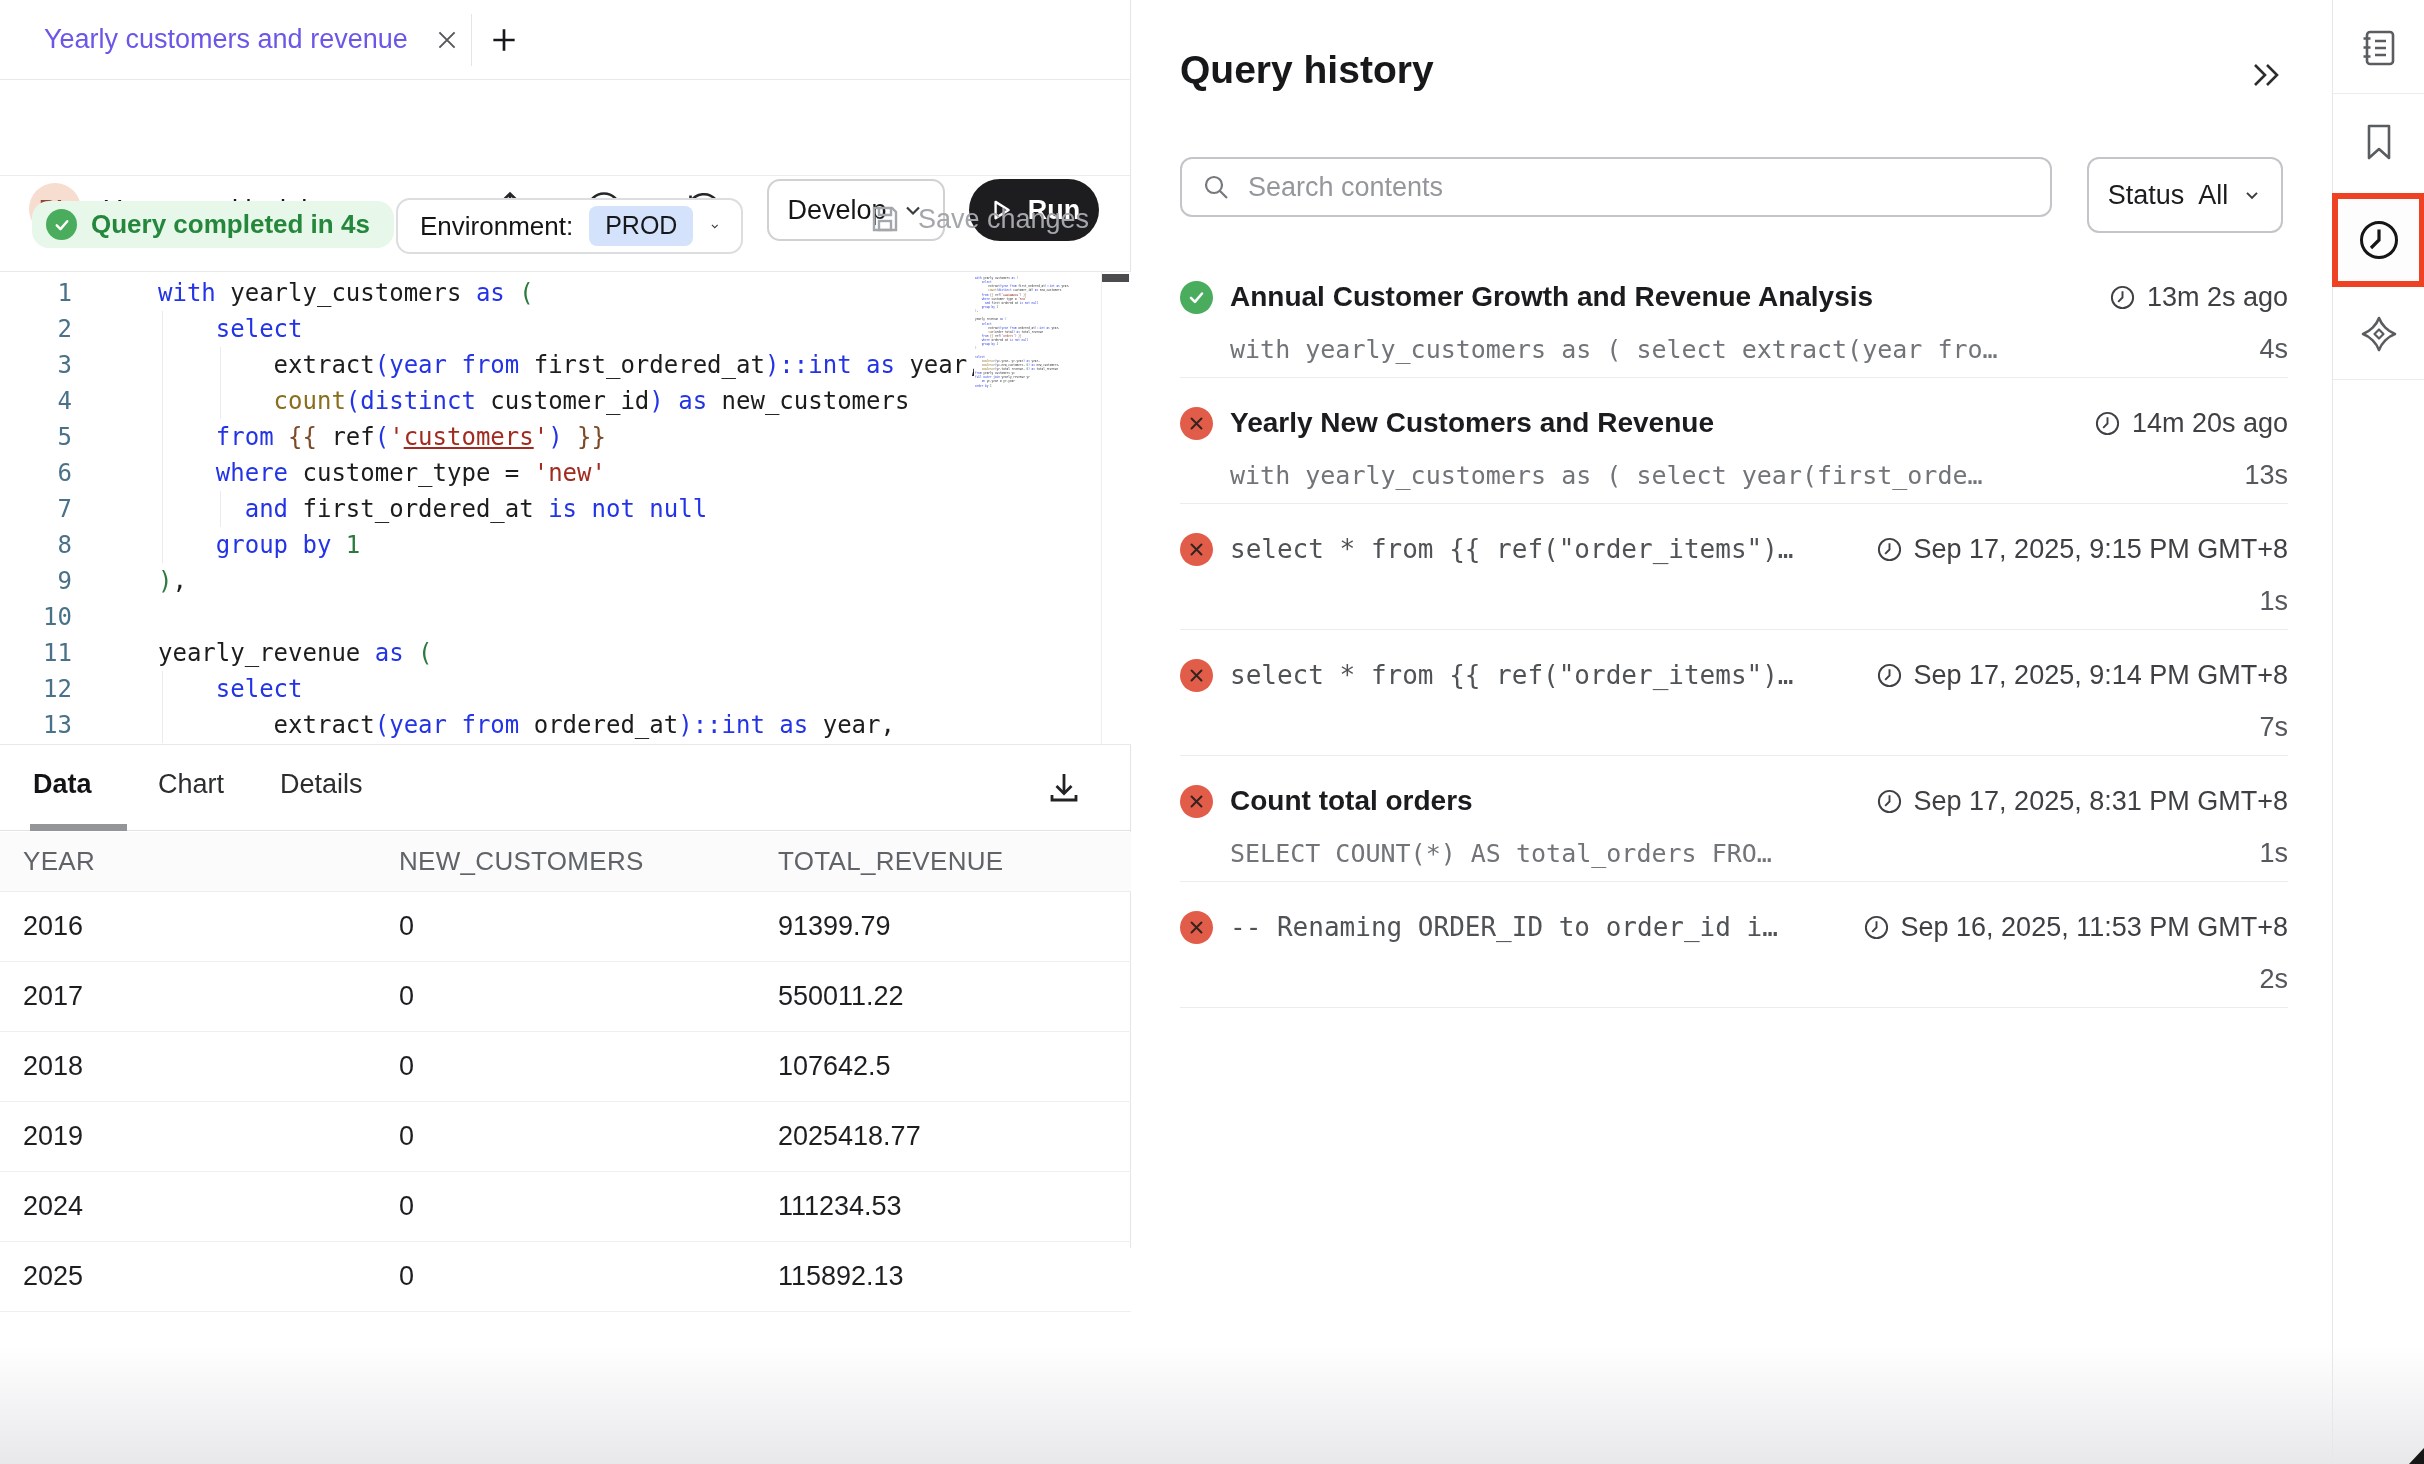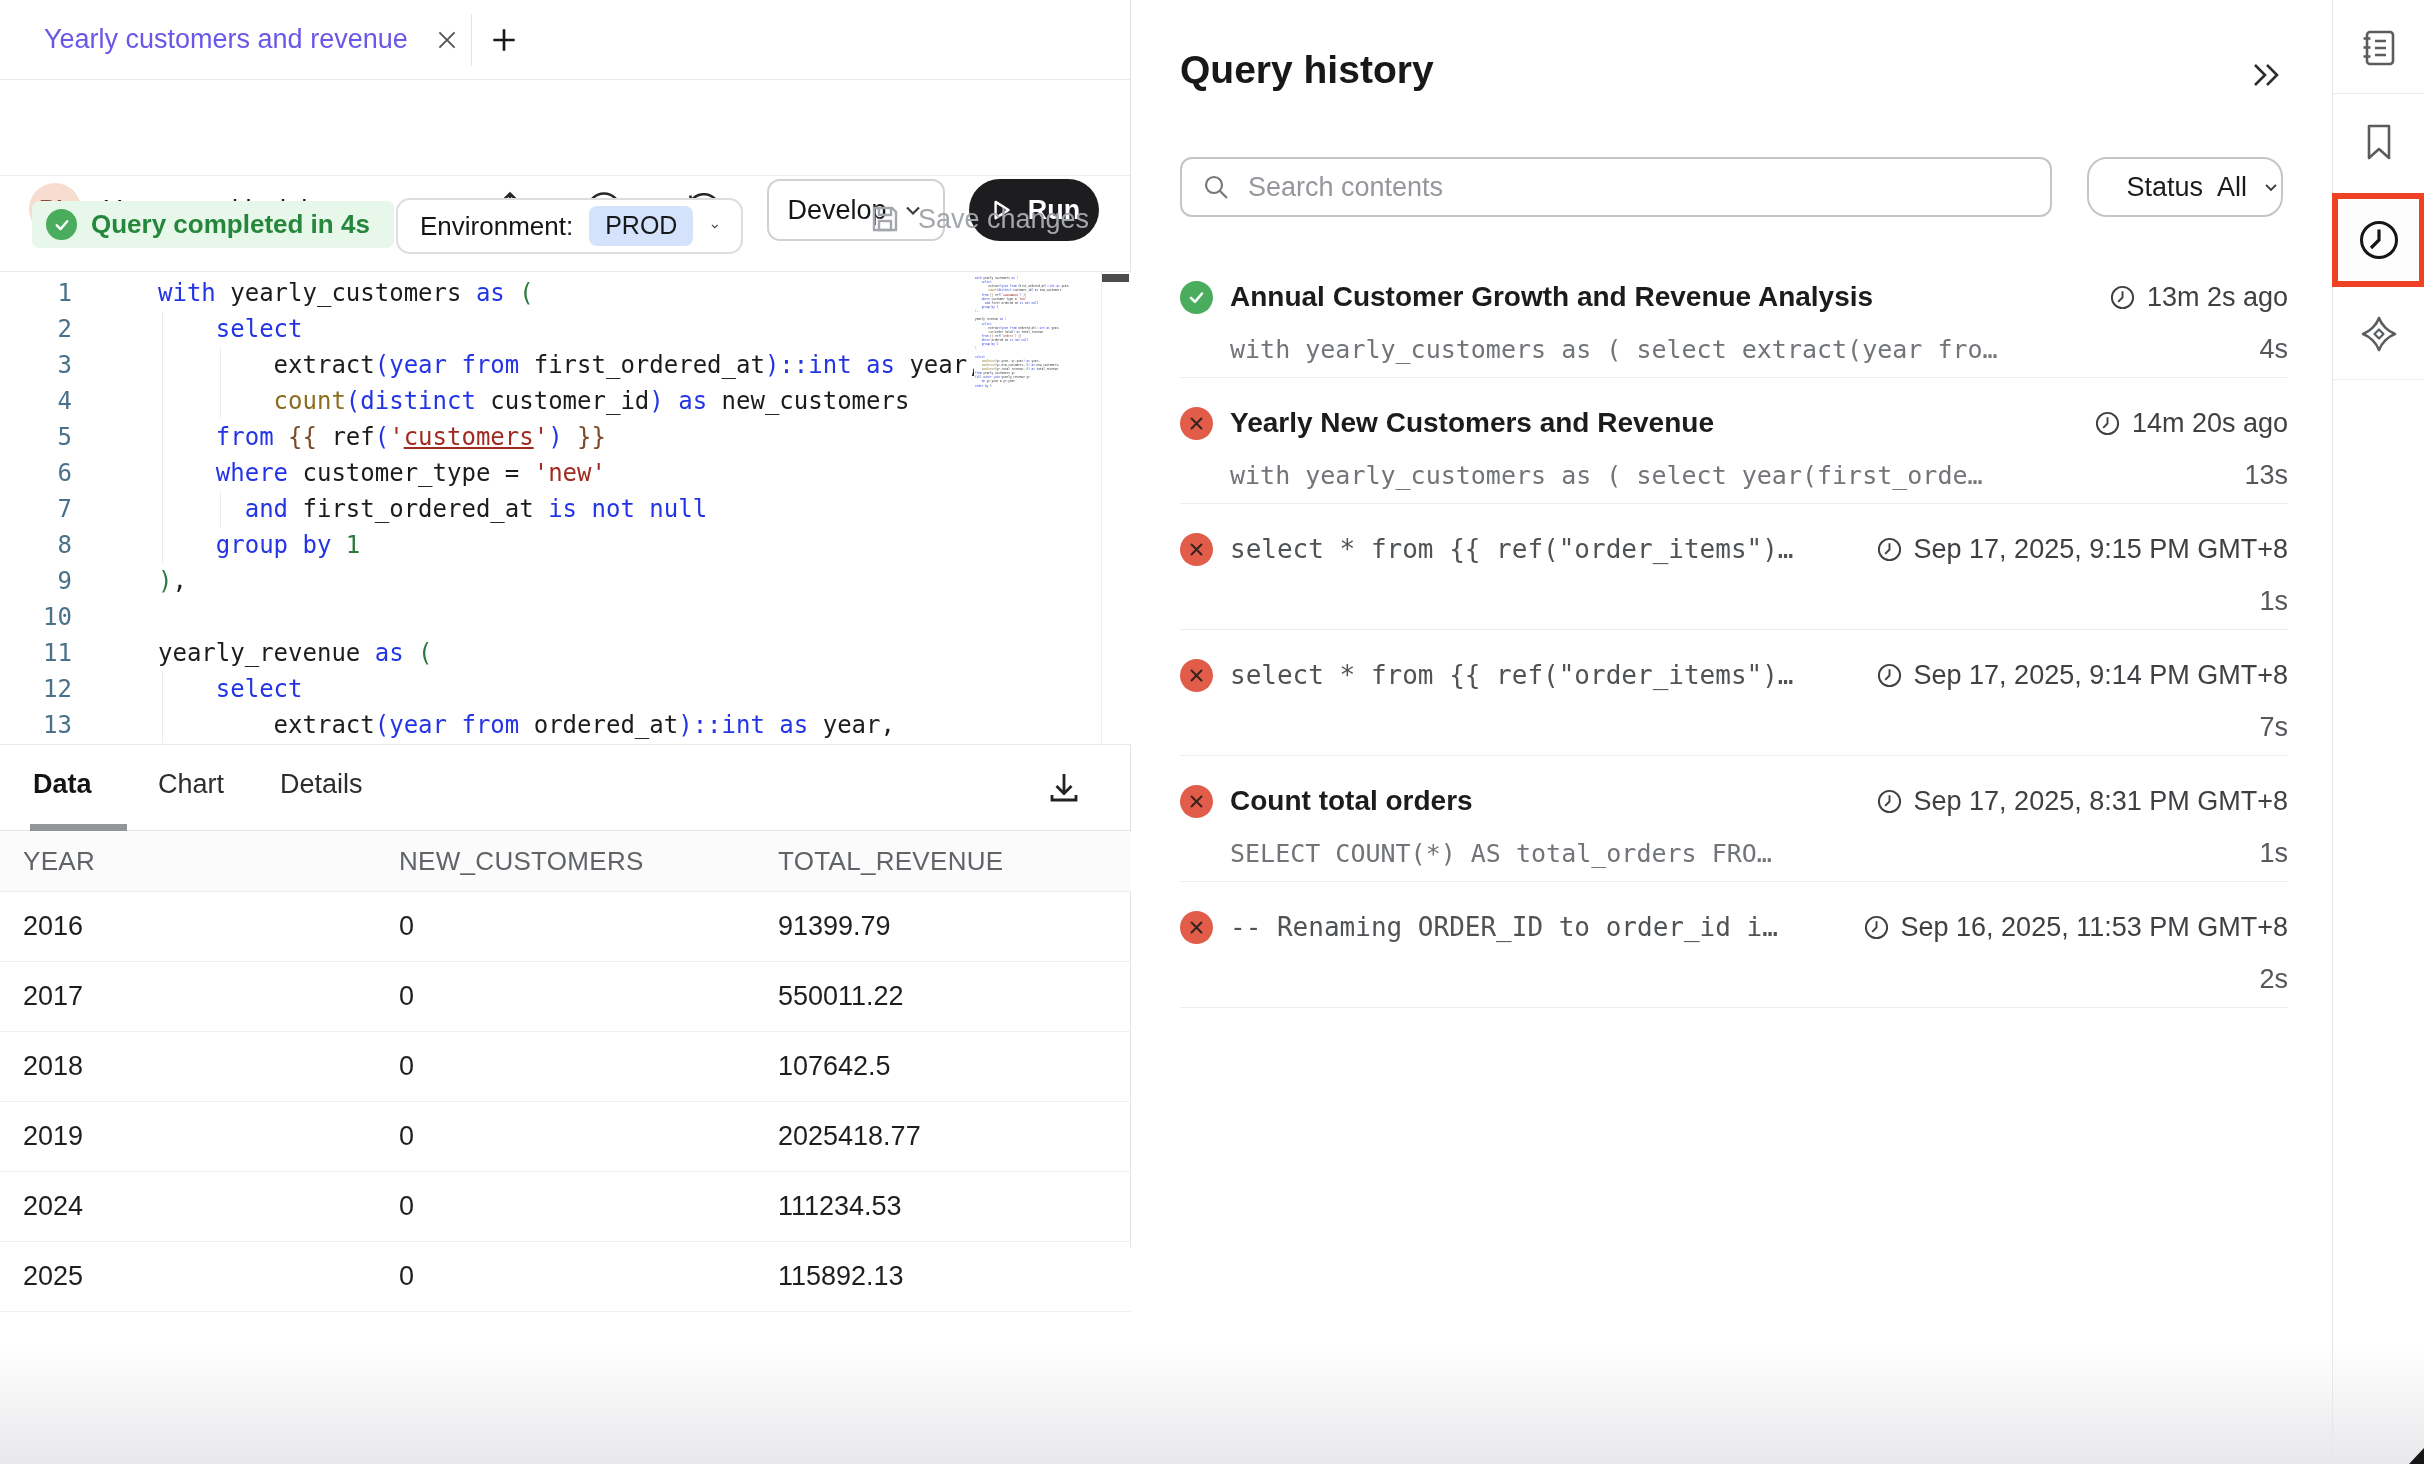--- a/index.html
+++ b/index.html
@@ -20,21 +20,21 @@
 
   .hdr { position:absolute; left:0; top:80px; width:100%; height:96px; border-bottom:1px solid #ececec; }
   .avatar { position:absolute; left:29px; top:103px; width:52px; height:52px; border-radius:50%; background:#f7ddd0; color:#8d4632; font-weight:700; font-size:23px; display:flex; align-items:center; justify-content:center; letter-spacing:.5px; }
   .hdr-sub { position:absolute; left:104px; top:115px; font-size:27px; font-weight:500; color:#17181a; }
   .hicon { position:absolute; top:109px; width:40px; height:40px; color:#242628; }
   .btn { display:flex; align-items:center; justify-content:center; gap:14px; border-radius:13px; font-size:27px; }
   .develop-btn { position:absolute; left:767px; top:99px; width:178px; height:62px; border:2px solid #cfd1d3; background:#fff; font-weight:500; color:#141516; }
   .run-btn { position:absolute; left:969px; top:99px; width:130px; height:62px; background:#1d1d1f; color:#fff; font-weight:600;border-radius:31px; }
 
   .statusrow { position:absolute; left:0; top:176px; width:100%; height:95px; }
-  .qpill { position:absolute; left:32px; top:25px; height:47px; background:#e7f7e9; border-radius:7px; display:flex; align-items:center; gap:14px; padding:0 24px 0 14px; }
+  .qpill { position:absolute; left:32px; top:25px; height:47px; background:#e7f7e9; border-radius:17px; display:flex; align-items:center; gap:14px; padding:0 24px 0 14px; }
   .qpill-text { font-size:26px; font-weight:600; color:#25873c; }
   .envbtn { position:absolute; left:396px; top:22px; width:347px; height:56px; border:2px solid #dcdddf; border-radius:14px; background:#fff; display:flex; align-items:center; gap:16px; padding:0 20px 0 22px; }
   .env-label { font-size:26px; font-weight:500; color:#141516; }
   .env-chip { background:#d4e3fb; border-radius:8px; padding:5px 16px 6px; font-size:25px; font-weight:500; color:#17181a; }
   .savebox { position:absolute; left:868px; top:26px; display:flex; align-items:center; gap:16px; color:#a3a6aa; }
   .save-label { font-size:27px; font-weight:500; }
 
   
   .editor { position:absolute; left:0; top:271px; width:1131px; height:474px; border-top:1px solid #e9e9e9; border-bottom:1px solid #e9e9e9; background:#fff; overflow:hidden; }
   .gutter { position:absolute; left:0; top:3px; width:72px; }
@@ -64,21 +64,21 @@
   .tbl-row { height:70px; display:grid; grid-template-columns:376px 379px 1fr; align-items:center; border-bottom:1px solid #efefef; }
   .tbl-row div { font-size:27px; color:#1d1e20; padding-left:23px; }
 
   
   .qh { position:absolute; left:1132px; top:0; width:1199px; height:1464px; background:#fff; padding:0 48px; }
   .qh-title { position:absolute; left:48px; top:48px; font-size:39px; font-weight:600; color:#17181a; }
   .collapse { position:absolute; right:46px; top:56px; width:40px; height:38px; color:#2c2d2f; }
   .qh-search-row { position:absolute; left:48px; top:157px; width:1103px; display:flex; gap:35px; }
   .searchbox { flex:1; height:60px; border:2px solid #c3c5c8; border-radius:12px; display:flex; align-items:center; gap:18px; padding:0 20px; }
   .searchbox .ph { font-size:27px; color:#94979b; }
-  .statusbtn { width:196px; height:60px; border:2px solid #c3c5c8; border-radius:20px; display:flex; align-items:center; justify-content:flex-end; gap:14px; font-size:27px; color:#1b1c1e; }
+  .statusbtn { width:196px; height:76px; border:2px solid #c3c5c8; border-radius:12px; display:flex; align-items:center; justify-content:center; gap:14px; font-size:27px; color:#1b1c1e; }
   .qh-list { position:absolute; left:48px; top:252px; width:1108px; }
   .qh-item { border-bottom:1px solid #ececec; padding:25px 0 8px; display:grid; grid-template-columns:1fr auto; row-gap:12px; }
   .qh-l1 { display:flex; align-items:center; gap:17px; min-height:40px; }
   .sicon { width:33px; height:33px; border-radius:50%; flex:0 0 33px; display:flex; align-items:center; justify-content:center; }
   .sicon.ok { background:#49ad5d; } .sicon.err { background:#e25d49; }
   .qh-t-text { font-size:28px; font-weight:600; color:#1b1c1e; }
   .qh-t-code { font-family:"DejaVu Sans Mono", monospace; font-size:26px; color:#505356; }
   .qh-time { display:flex; align-items:center; gap:11px; color:#3e4043; font-size:27px; justify-content:flex-end; min-height:40px; }
   .qh-code { font-family:"DejaVu Sans Mono", monospace; font-size:25px; color:#717478; padding-left:50px; min-height:40px; display:flex; align-items:center; }
   .qh-dur { font-size:27px; color:#55585c; text-align:left; min-height:40px; display:flex; align-items:center; justify-content:flex-end; }

